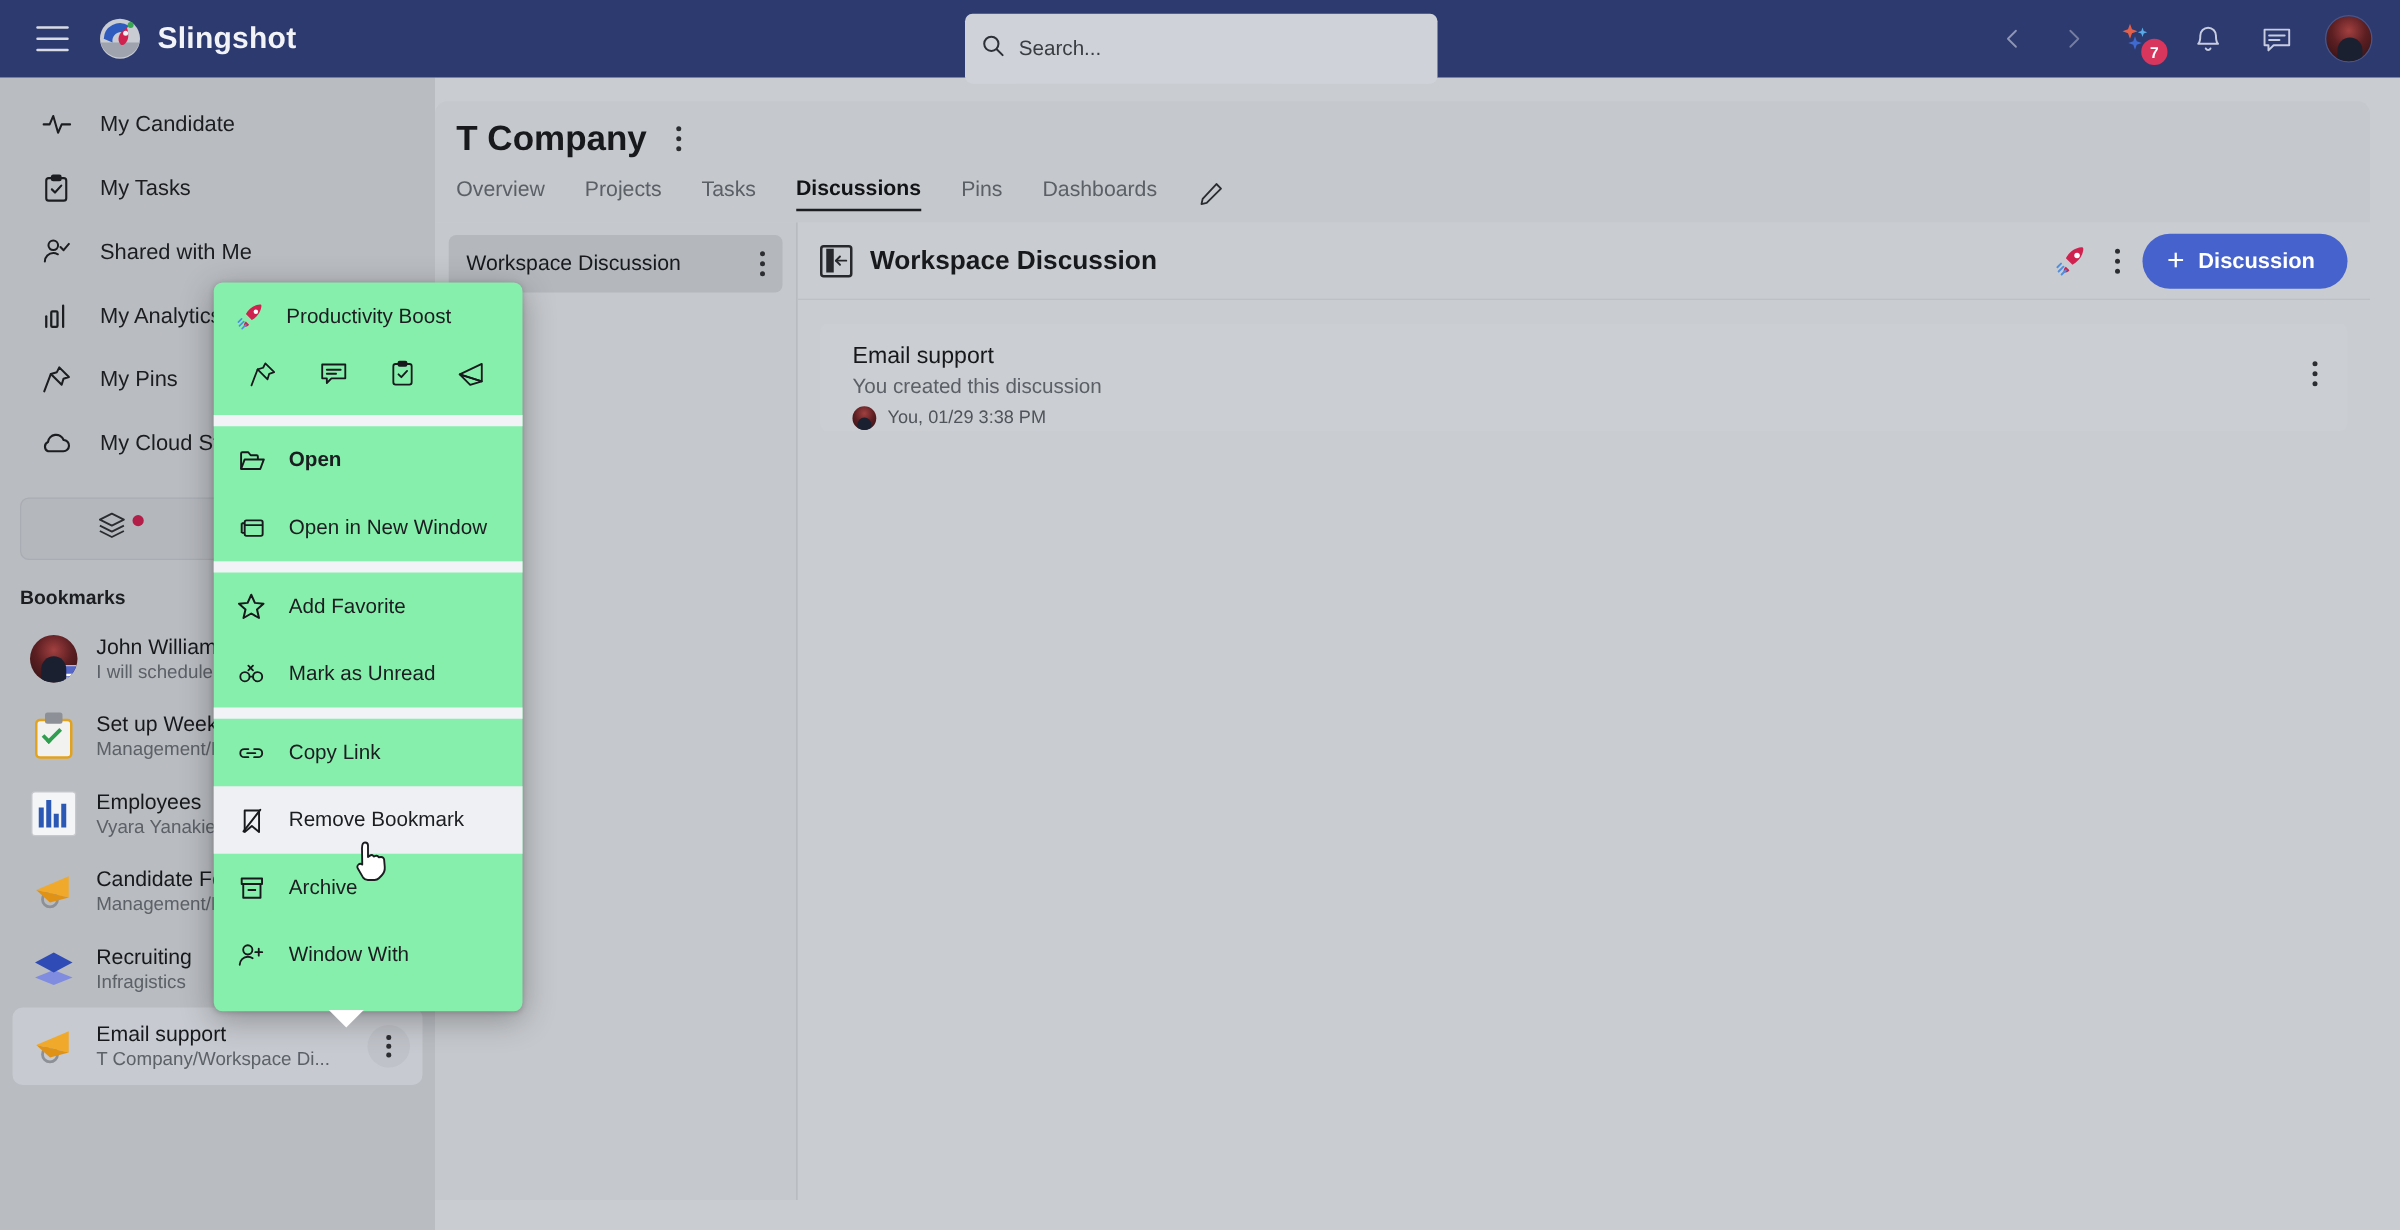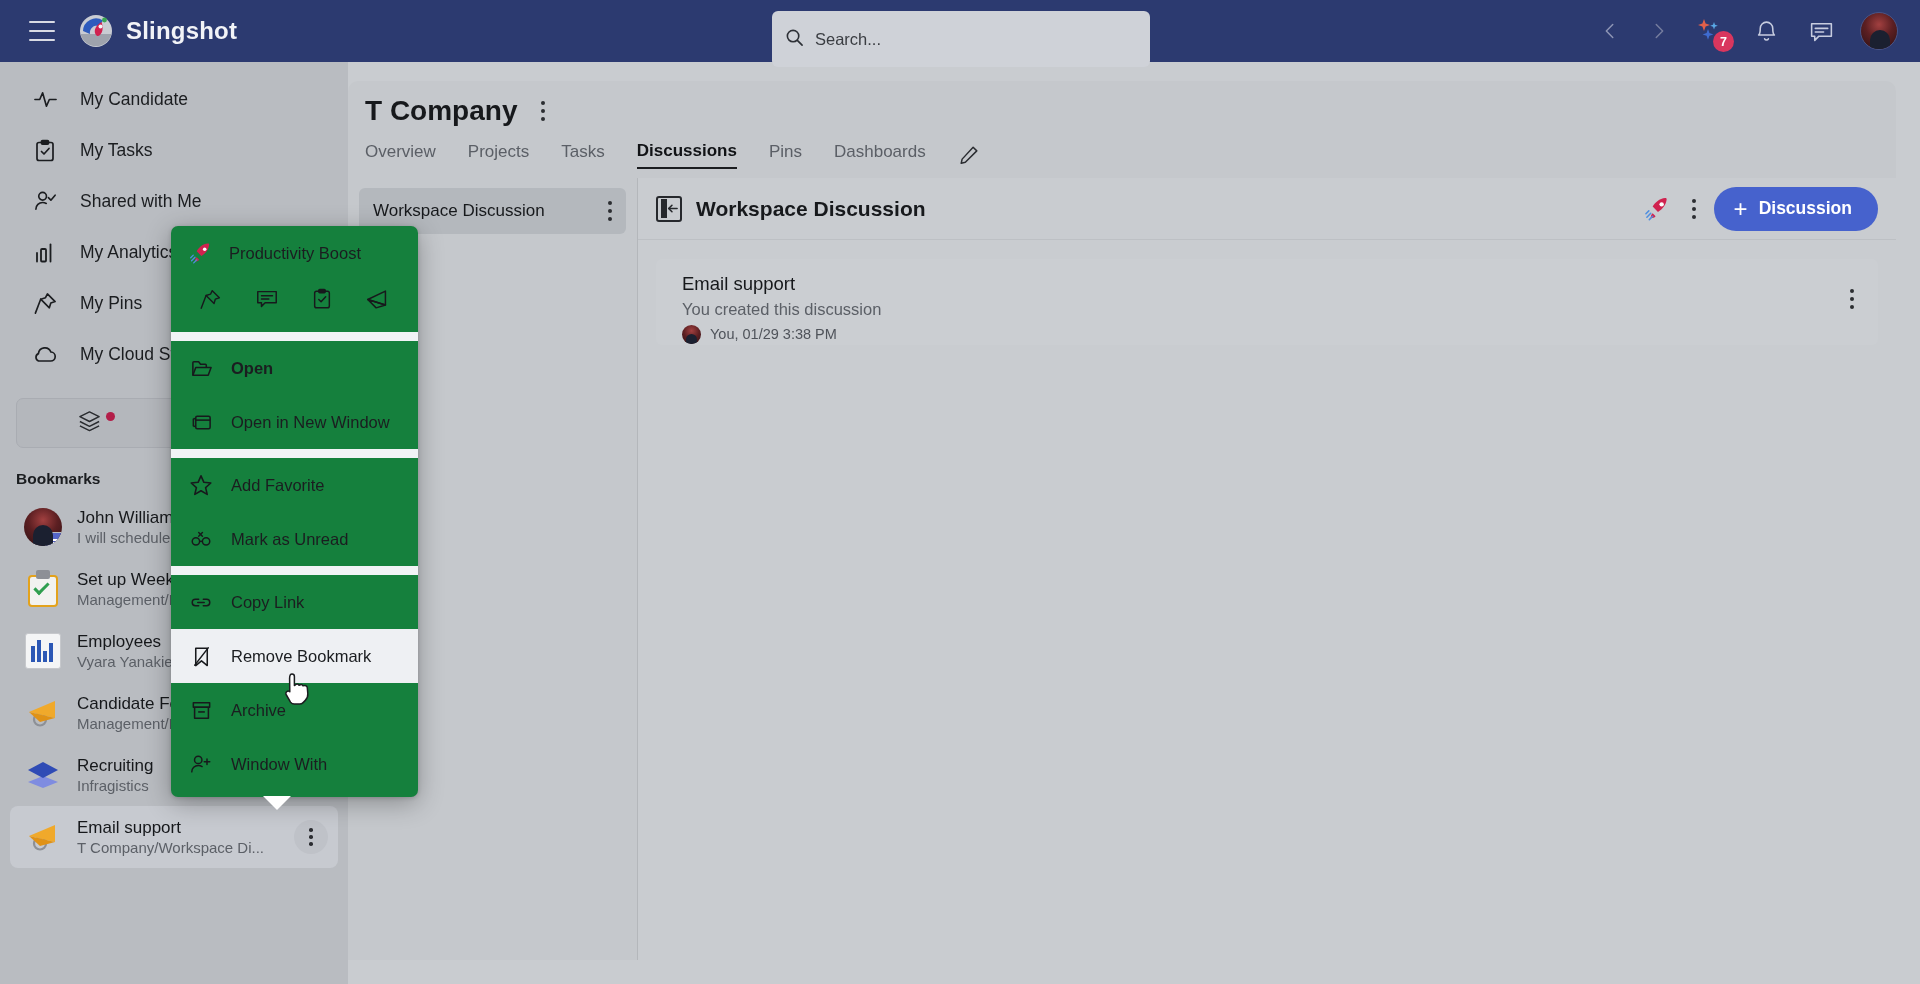--- a/index.html
+++ b/index.html
@@ -220,24 +220,24 @@
     background: radial-gradient(circle at 50% 30%, #a24040 0%, #5c1f22 48%, #2a1013 100%);
     position: relative; overflow:hidden;
   }
   .mini-av::after{content:"";position:absolute;left:4px;top:9px;width:11px;height:12px;border-radius:6px 6px 0 0;background:#1b2030;}
   .disc-kebab { position: absolute; right: 20px; top: 26px; }
 
   
   .ctx {
     position: absolute; left: 171px; top: 226px;
     width: 247px;
-    background: #15803d; border-radius: 7px;
+    background: #86efac; border-radius: 7px;
     box-shadow: 0 6px 26px rgba(0,0,0,.30), 0 1px 4px rgba(0,0,0,.16);
     z-index: 40;
-    padding-bottom: 6px;
+    padding-bottom: 18px;
   }
   .ctx::after {
     content: ""; position: absolute; left: 92px; bottom: -13px;
     border-left: 14px solid transparent; border-right: 14px solid transparent;
     border-top: 14px solid #fff;
   }
   .ctx-boost {
     display: flex; align-items: center; gap: 16px;
     height: 54px; padding-left: 18px; cursor: pointer;
   }

